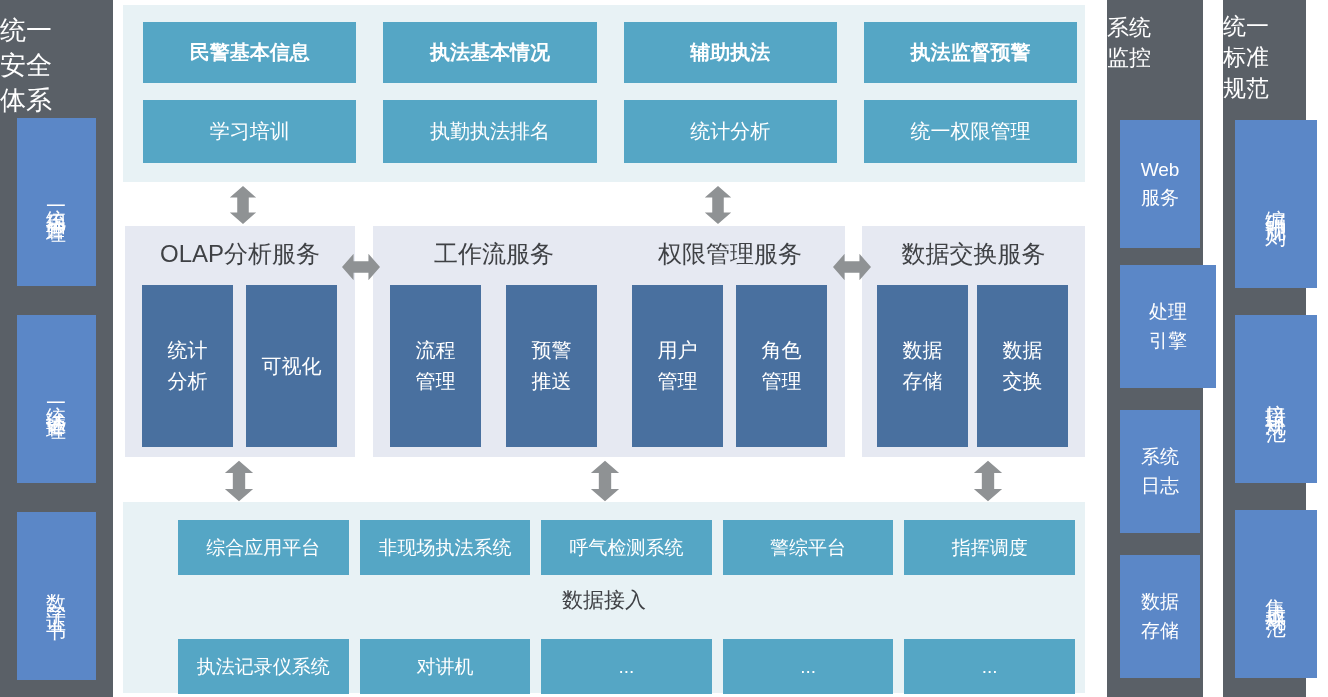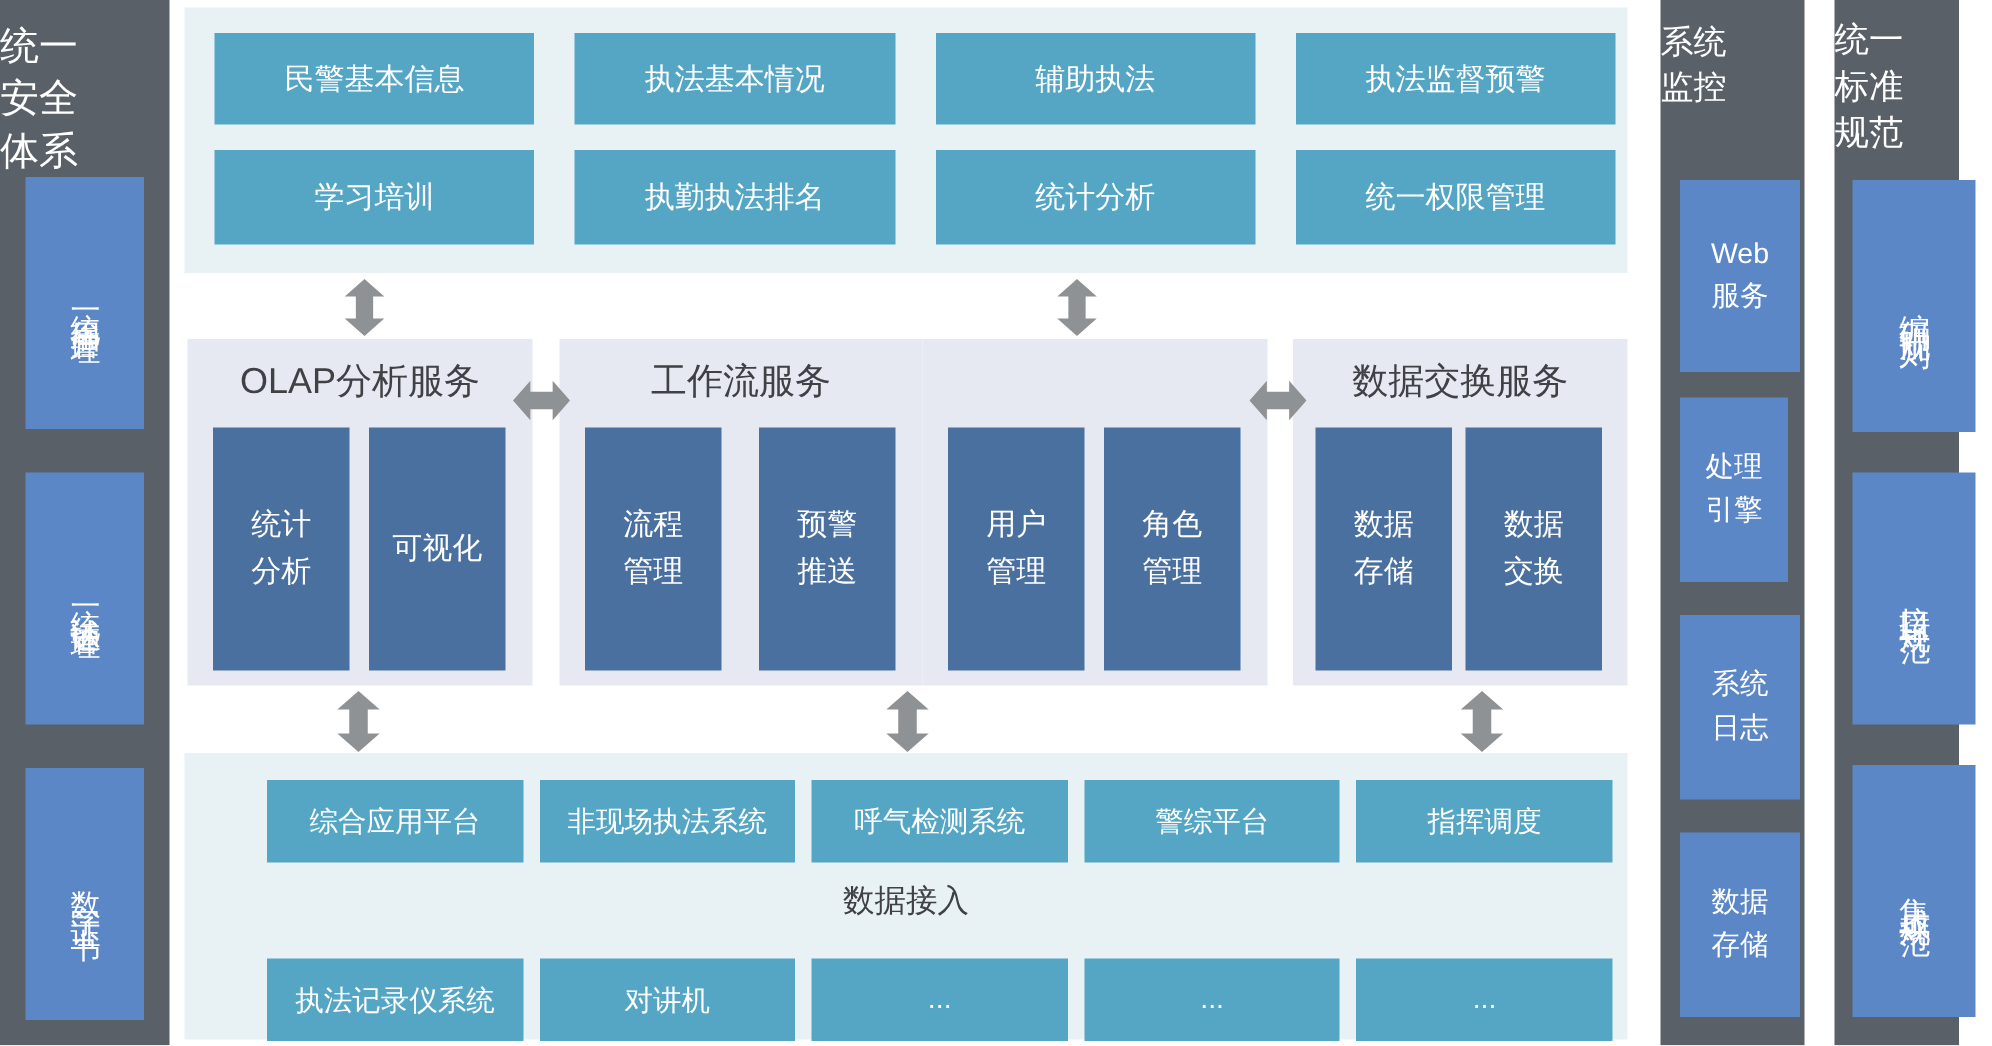--- a/index.html
+++ b/index.html
@@ -55,21 +55,21 @@
     </div>
     <div class="side-item fs20" style="left:17px;width:79px;top:315px;height:168px;">
       <span class="v-text">统一认证管理</span>
     </div>
     <div class="side-item fs20" style="left:17px;width:79px;top:512px;height:168px;">
       <span class="v-text" style="letter-spacing:9px;">数字证书</span>
     </div>
   </div>
 
   <div class="cyan-panel" style="top:5px;height:177px;">
-    <div class="grid4" style="top:17px;height:61px;">
+    <div class="grid4" style="top:17px;height:61px;font-weight:bold;">
       <div class="teal-box fs20">民警基本信息</div>
       <div class="teal-box fs20">执法基本情况</div>
       <div class="teal-box fs20">辅助执法</div>
       <div class="teal-box fs20">执法监督预警</div>
     </div>
     <div class="grid4" style="top:95px;height:63px;">
       <div class="teal-box fs20">学习培训</div>
       <div class="teal-box fs20">执勤执法排名</div>
       <div class="teal-box fs20">统计分析</div>
       <div class="teal-box fs20">统一权限管理</div>
@@ -98,20 +98,21 @@
   <div class="service-panel" style="left:373px;width:242px;">
     <div class="service-title">工作流服务</div>
     <div class="service-modules">
       <div class="module-box">流程
 管理</div>
       <div class="module-box">预警
 推送</div>
     </div>
   </div>
   <div class="service-panel" style="left:615px;width:230px;">
+    <div class="service-title">权限管理服务</div>
     <div class="service-modules">
       <div class="module-box">用户
 管理</div>
       <div class="module-box">角色
 管理</div>
     </div>
   </div>
   <div class="service-panel" style="left:862px;width:223px;">
     <div class="service-title">数据交换服务</div>
     <div class="service-modules" style="left:15px;right:17px;">
@@ -166,21 +167,21 @@
       <div class="teal-box fs19">...</div>
     </div>
   </div>
 
   <div class="side-col" style="left:1107px;width:96px;">
     <div class="side-title" style="top:13px;font-size:22px;">
       <span>系统监控</span>
     </div>
     <div class="side-item fs19 h2line" style="left:13px;width:80px;top:120px;height:128px;">Web
 服务</div>
-    <div class="side-item fs19 h2line" style="left:13px;width:72px;top:265px;height:123px;">处理
+    <div class="side-item fs19 h2line" style="left:13px;width:96px;top:265px;height:123px;">处理
 引擎</div>
     <div class="side-item fs19 h2line" style="left:13px;width:80px;top:410px;height:123px;">系统
 日志</div>
     <div class="side-item fs19 h2line" style="left:13px;width:80px;top:555px;height:123px;">数据
 存储</div>
   </div>
 
   <div class="side-col" style="left:1223px;width:83px;text-decoration:underline;">
     <div class="side-title" style="top:11px;font-size:23px;">
       <span>统一标准规范</span>

